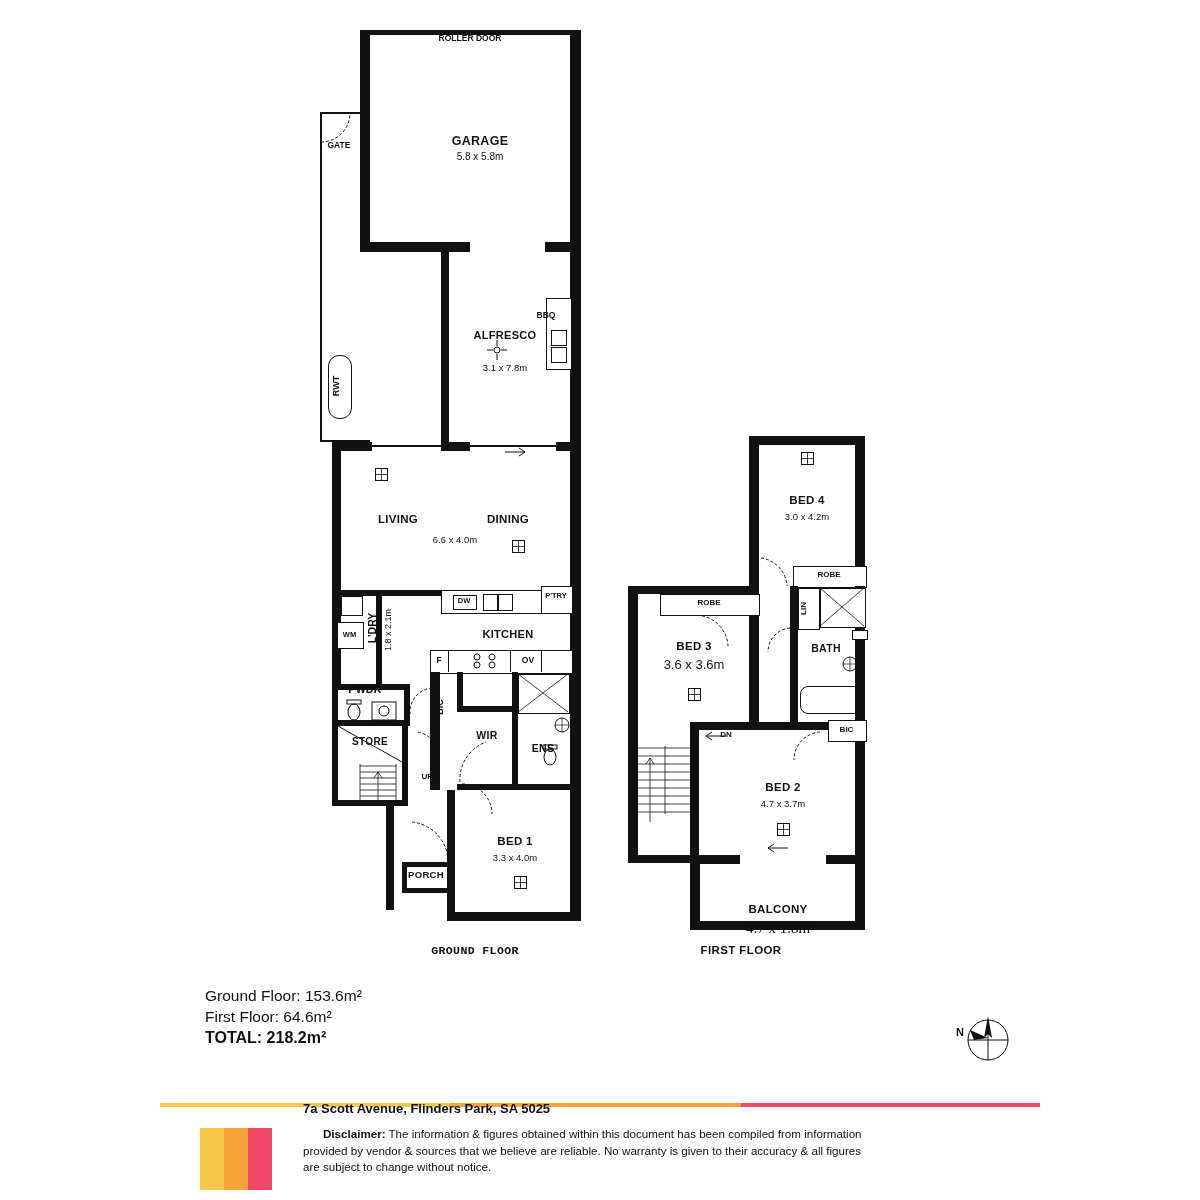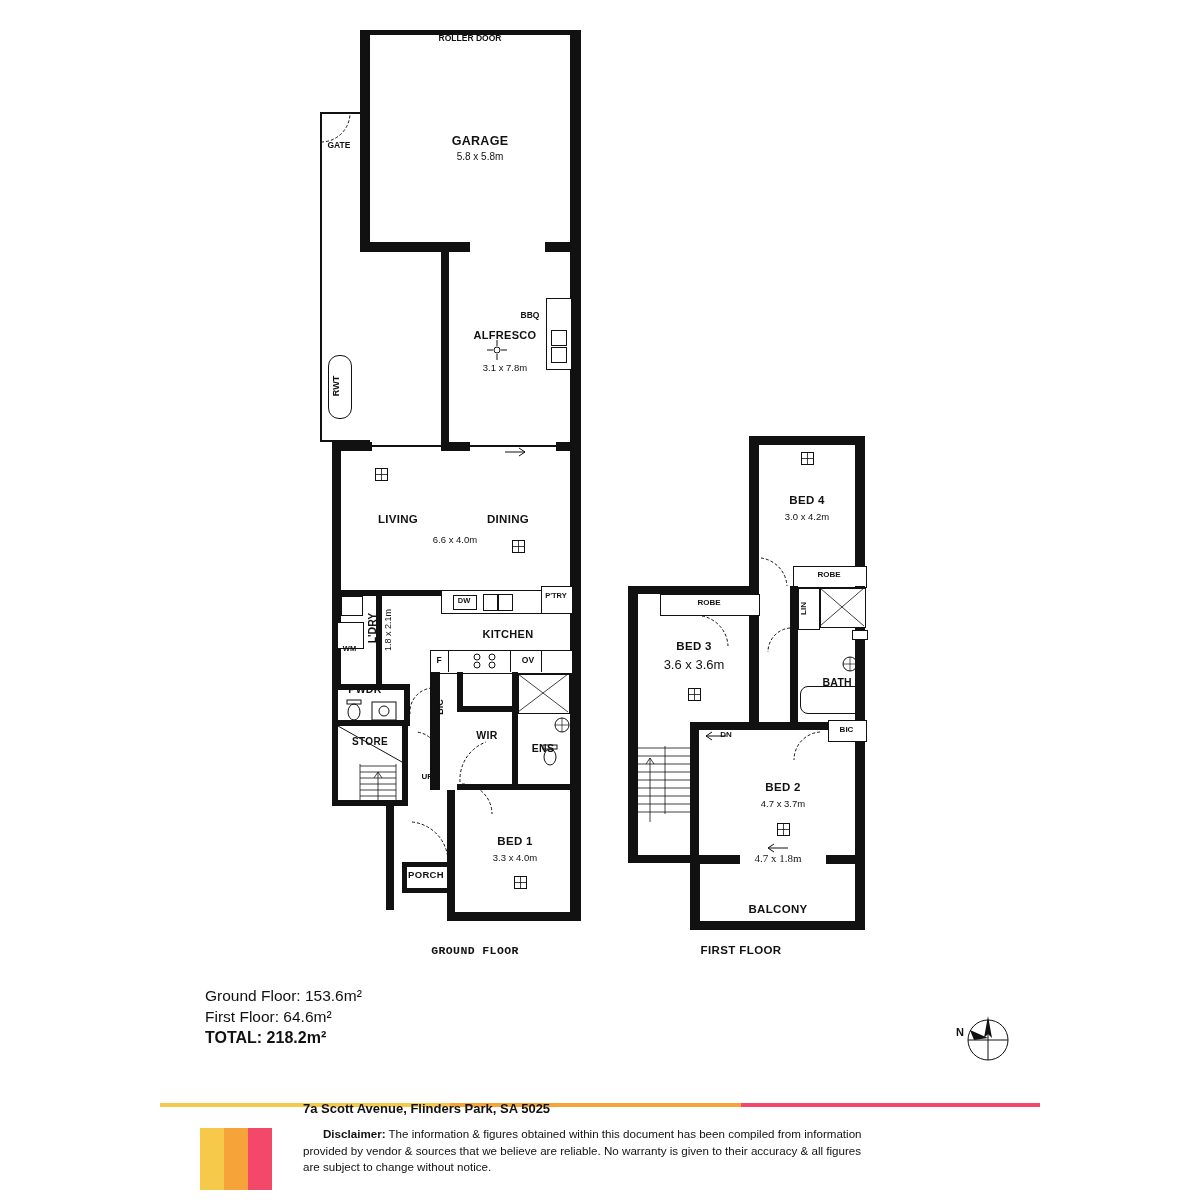--- a/index.html
+++ b/index.html
@@ -57,21 +57,21 @@
   <div class="wall" style="left:441px;top:252px;width:8px;height:190px;"></div>
   <div class="wall" style="left:570px;top:252px;width:11px;height:190px;"></div>
   <div class="lbl" style="left:450px;top:329px;width:110px;font-size:11px;">ALFRESCO</div>
   <div class="dim" style="left:450px;top:362px;width:110px;font-size:9.5px;">3.1 x 7.8m</div>
   <svg style="position:absolute;left:487px;top:340px;width:20px;height:20px;">
     <circle cx="10" cy="10" r="3" fill="none" stroke="#111" stroke-width="1"></circle>
     <path d="M10,0 L10,6 M10,14 L10,20 M0,10 L6,10 M14,10 L20,10" stroke="#111" stroke-width="1"></path>
   </svg>
 
   <div class="boxl" style="left:546px;top:298px;width:24px;height:70px;"></div>
-  <div class="tiny" style="left:516px;top:310px;width:28px;">BBQ</div>
+  <div class="tiny" style="left:532px;top:310px;width:28px;">BBQ</div>
   <div class="boxl" style="left:551px;top:330px;width:14px;height:14px;"></div>
   <div class="boxl" style="left:551px;top:347px;width:14px;height:14px;"></div>
 
   <div class="wall" style="left:332px;top:442px;width:9px;height:148px;"></div>
   <div class="wall" style="left:570px;top:442px;width:11px;height:250px;"></div>
   <div class="wall" style="left:332px;top:442px;width:40px;height:9px;"></div>
   <div class="wall" style="left:441px;top:442px;width:29px;height:9px;"></div>
   <div class="wall" style="left:556px;top:442px;width:25px;height:9px;"></div>
   <div class="thin" style="left:372px;top:445px;width:69px;height:2px;"></div>
   <div class="thin" style="left:470px;top:445px;width:86px;height:2px;"></div>
@@ -112,21 +112,21 @@
   </svg>
   <div class="thin" style="left:510px;top:650px;width:1px;height:22px;"></div>
   <div class="tiny" style="left:514px;top:655px;width:28px;">OV</div>
   <div class="thin" style="left:541px;top:650px;width:1px;height:22px;"></div>
 
   <div class="wall" style="left:332px;top:590px;width:9px;height:100px;"></div>
   <div class="wall" style="left:332px;top:590px;width:109px;height:6px;"></div>
   <div class="wall" style="left:376px;top:596px;width:6px;height:94px;"></div>
   <div class="boxl" style="left:341px;top:596px;width:20px;height:18px;"></div>
   <div class="boxl" style="left:337px;top:622px;width:25px;height:25px;"></div>
-  <div class="tiny" style="left:336px;top:644px;width:27px;font-size:7.5px;">WM</div>
+  <div class="tiny" style="left:336px;top:630px;width:27px;font-size:7.5px;">WM</div>
   <div class="rot" style="left:357px;top:622px;transform:rotate(-90deg);font-size:10.5px;">L'DRY</div>
   <div class="rot" style="left:367px;top:625px;transform:rotate(-90deg);font-size:9px;font-weight:normal;">1.8 x 2.1m</div>
 
   <div class="wall" style="left:332px;top:684px;width:78px;height:6px;"></div>
   <div class="wall" style="left:332px;top:684px;width:6px;height:40px;"></div>
   <div class="wall" style="left:404px;top:684px;width:6px;height:40px;"></div>
   <div class="wall" style="left:332px;top:720px;width:78px;height:6px;"></div>
   <div class="lbl" style="left:333px;top:683px;width:64px;font-size:10.5px;">PWDR</div>
   <svg style="position:absolute;left:345px;top:700px;width:20px;height:22px;">
     <rect x="2" y="0" width="14" height="4" fill="none" stroke="#111"></rect>
@@ -234,21 +234,21 @@
   <div class="tiny" style="left:662px;top:598px;width:94px;font-size:8px;">ROBE</div>
 
   <div class="wall" style="left:790px;top:586px;width:8px;height:136px;"></div>
   <div class="wall" style="left:855px;top:586px;width:10px;height:136px;"></div>
   <div class="boxl" style="left:798px;top:588px;width:20px;height:40px;"></div>
   <div class="rot" style="left:797px;top:604px;transform:rotate(-90deg);font-size:8px;">LIN</div>
   <div class="boxl" style="left:820px;top:588px;width:44px;height:38px;"></div>
   <svg style="position:absolute;left:820px;top:588px;width:44px;height:38px;">
       <path d="M0,0 L44,38 M44,0 L0,38" stroke="#111" stroke-width="0.8"></path>
     </svg>
-  <div class="lbl" style="left:800px;top:676px;width:52px;font-size:10.5px;text-align:right;">BATH</div>
+  <div class="lbl" style="left:800px;top:642px;width:52px;font-size:10.5px;">BATH</div>
   <svg style="position:absolute;left:841px;top:655px;width:18px;height:18px;">
       <circle cx="9" cy="9" r="7" fill="none" stroke="#111"></circle>
       <path d="M9,2 L9,16 M2,9 L16,9" stroke="#111" stroke-width="0.7"></path>
     </svg>
   <div style="position:absolute;left:800px;top:686px;width:62px;height:26px;border:1.5px solid #111;border-radius:8px;"></div>
   <div class="boxl" style="left:852px;top:630px;width:14px;height:8px;"></div>
 
   <div class="wall" style="left:690px;top:722px;width:175px;height:8px;"></div>
   <div class="wall" style="left:690px;top:722px;width:9px;height:140px;"></div>
   <div class="wall" style="left:855px;top:722px;width:10px;height:140px;"></div>
@@ -263,21 +263,21 @@
   <div class="boxl" style="left:828px;top:720px;width:37px;height:20px;"></div>
   <div class="tiny" style="left:829px;top:725px;width:35px;font-size:8px;">BIC</div>
   <svg style="position:absolute;left:762px;top:842px;width:26px;height:14px;">
       <path d="M26,6 L6,6 M12,2 L6,6 L12,10" stroke="#111" stroke-width="1" fill="none"></path>
     </svg>
 
   <div class="wall" style="left:690px;top:864px;width:10px;height:66px;"></div>
   <div class="wall" style="left:855px;top:864px;width:10px;height:66px;"></div>
   <div class="wall" style="left:690px;top:921px;width:175px;height:9px;"></div>
   <div class="lbl" style="left:722px;top:903px;width:112px;font-size:11.5px;">BALCONY</div>
-  <div class="dim" style="left:722px;top:852px;width:112px;font-size:11px;font-family:Liberation Serif, serif;">4.7 x 1.8m</div>
+  <div class="dim" style="left:722px;top:920px;width:112px;font-size:15px;font-family:Liberation Serif, serif;">4.7 x 1.8m</div>
 
   <div class="wall" style="left:628px;top:750px;width:10px;height:112px;"></div>
   <div class="wall" style="left:628px;top:855px;width:68px;height:8px;"></div>
   <svg style="position:absolute;left:636px;top:728px;width:58px;height:128px;">
     <path d="M0,20 L58,20 M0,28 L58,28 M0,36 L58,36 M0,44 L58,44 M0,52 L58,52 M0,60 L58,60 M0,68 L58,68 M0,76 L58,76 M0,84 L58,84" stroke="#111" stroke-width="0.8"></path>
     <path d="M29,18 L29,86" stroke="#111" stroke-width="0.8"></path>
     <path d="M14,94 L14,30 M10,36 L14,30 L18,36" stroke="#111" stroke-width="0.8" fill="none"></path>
   </svg>
   <svg style="position:absolute;left:700px;top:730px;width:26px;height:14px;">
       <path d="M26,6 L6,6 M12,2 L6,6 L12,10" stroke="#111" stroke-width="1" fill="none"></path>

